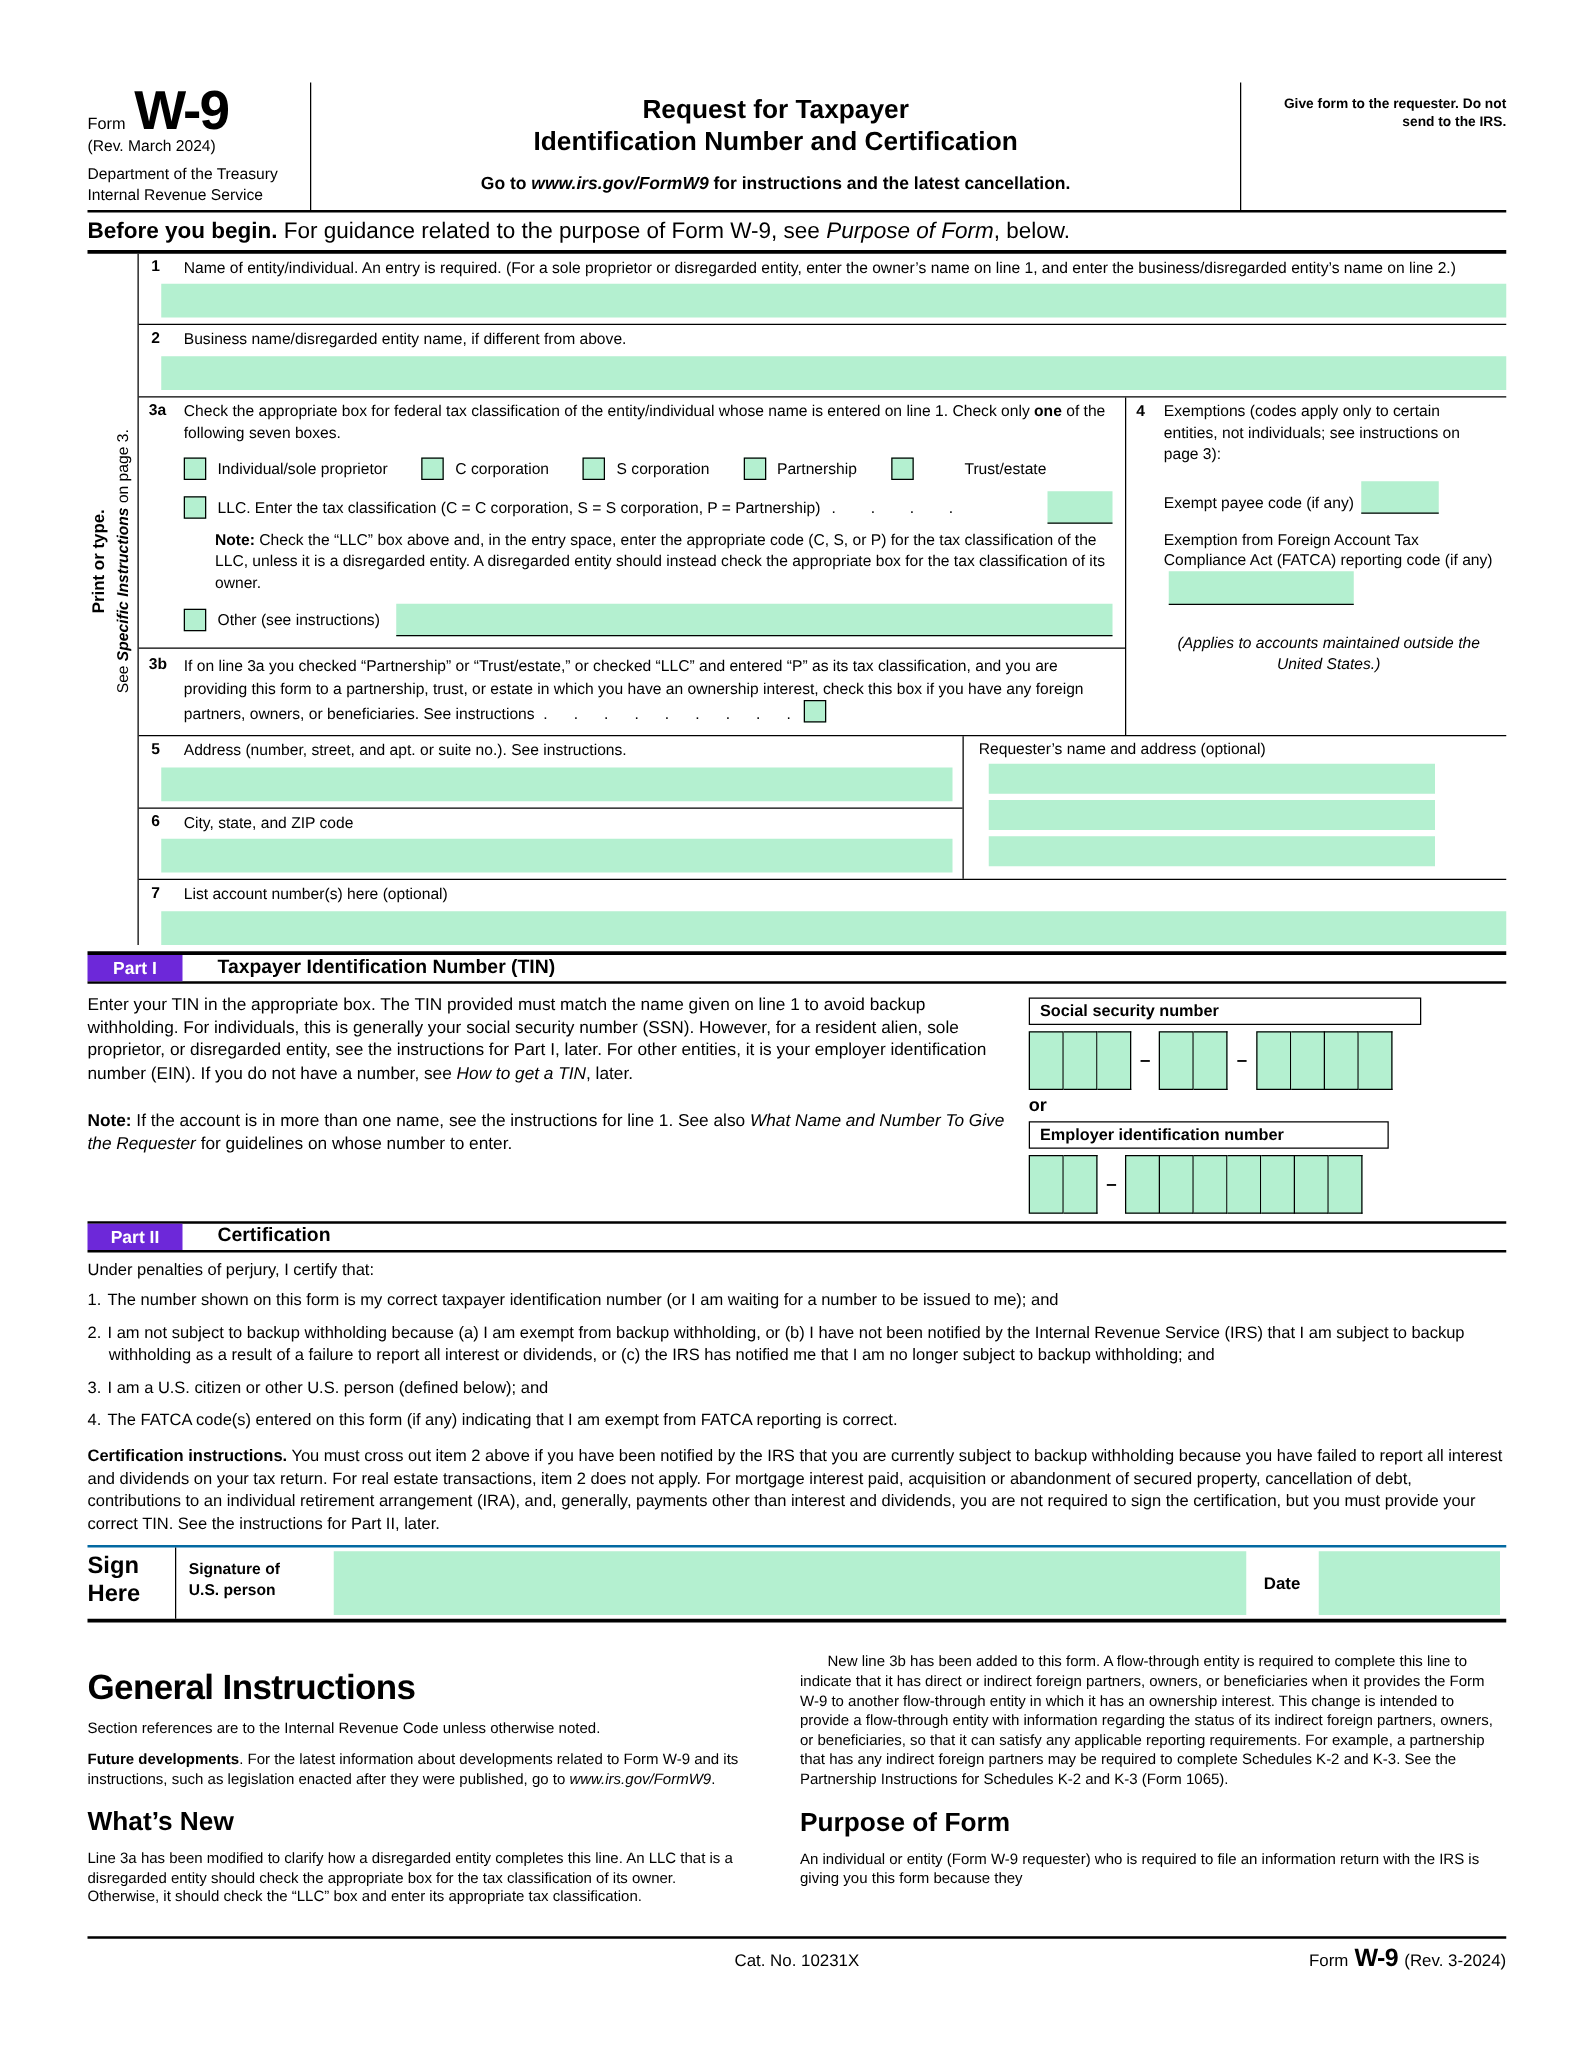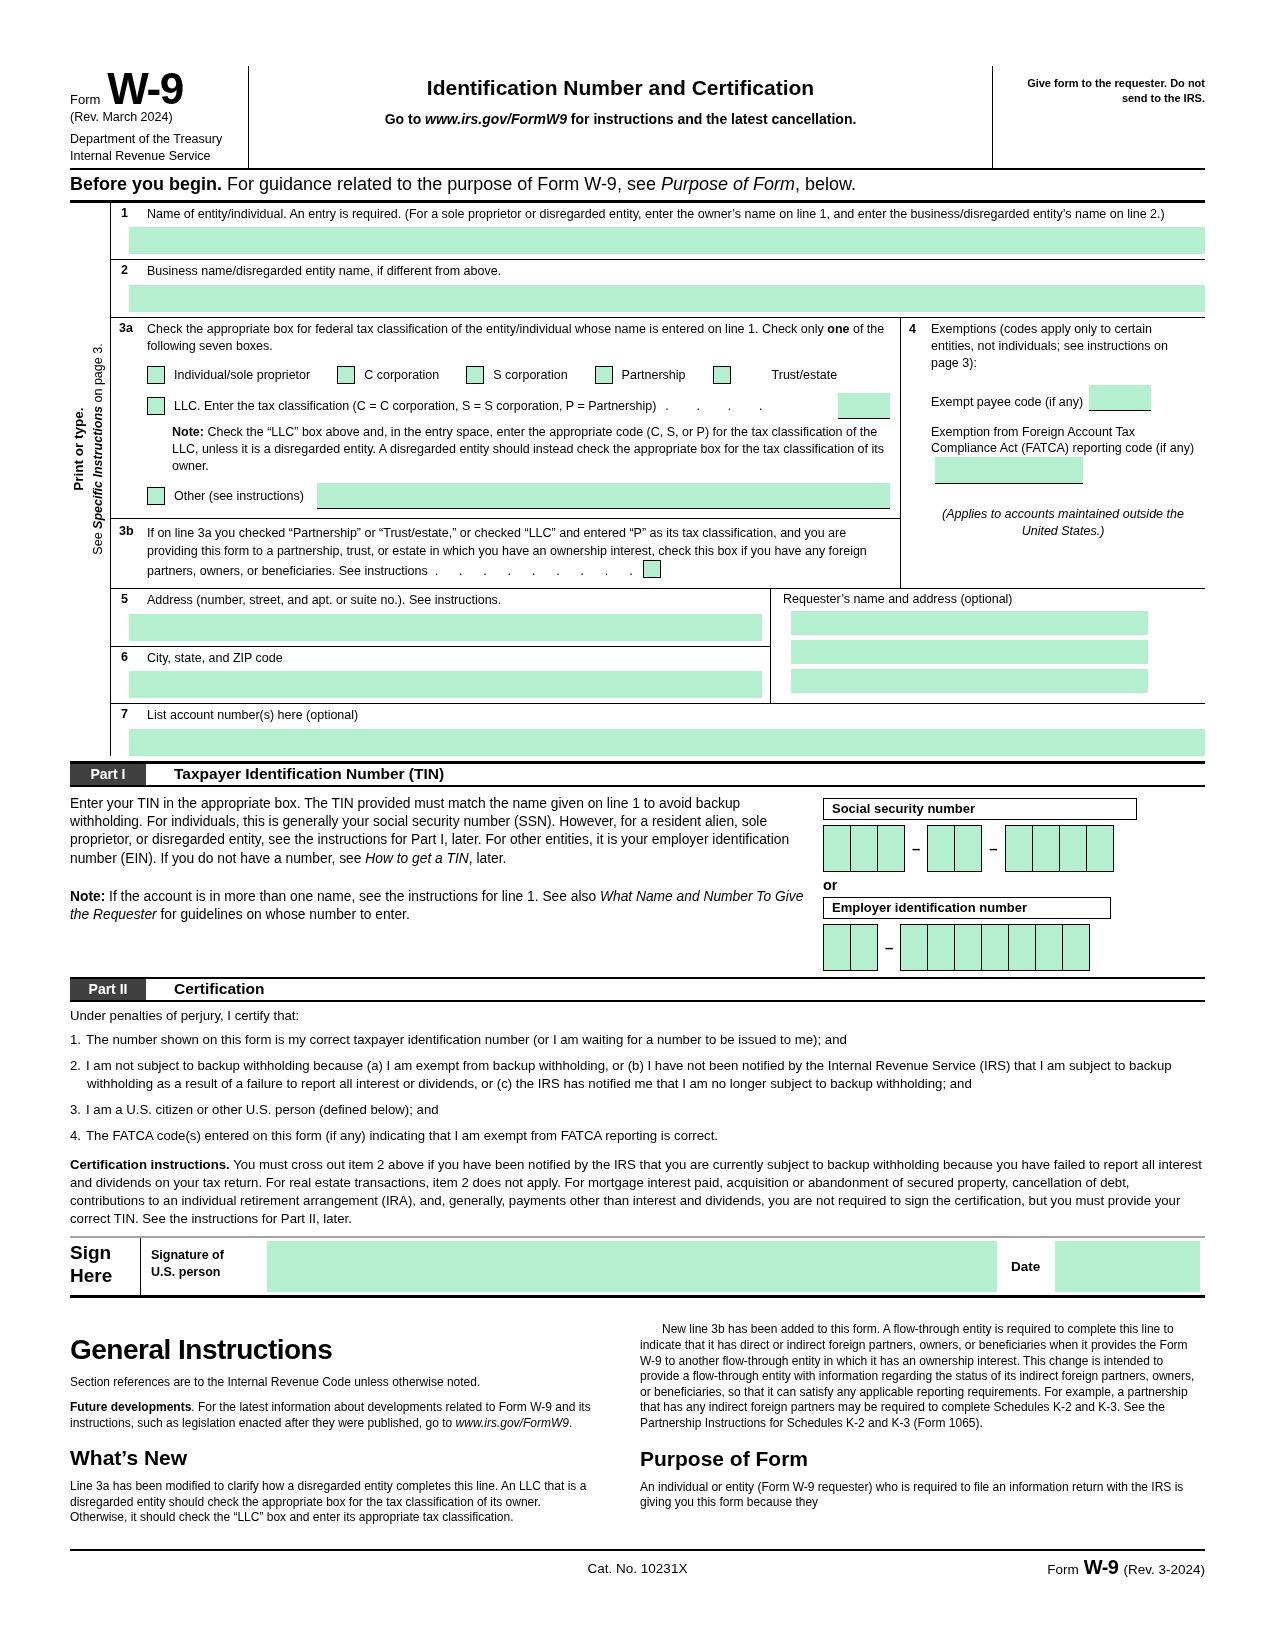--- a/index.html
+++ b/index.html
@@ -64,21 +64,21 @@
   .applies{font-style:italic;text-align:center;margin-top:22px;}
   .row56{display:flex;border-bottom:1.5px solid #000;}
   .c56{width:660px;border-right:1.5px solid #000;box-sizing:border-box;}
   .c56 .bar{margin-right:8px;}
   .creq{flex:1;padding:3px 0 0 12px;}
   .reqbar{height:24px;background:var(--green);margin:5px 57px 0 8px;}
   .reqbar:last-child{margin-bottom:6px;}
 
   
   .partbar{display:flex;align-items:center;border-bottom:2px solid #000;}
-  .pbox{background:#404040;color:#fff;font-weight:700;font-size:14px;width:76px;text-align:center;
+  .pbox{background:#6d28d9;color:#fff;font-weight:700;font-size:14px;width:76px;text-align:center;
         padding:2px 0 3px;}
   .ptitle{font-weight:700;font-size:15.5px;margin-left:28px;}
   .part1sec{border-bottom:2.5px solid #000;}
   .p1body{display:flex;padding:8px 0 6px;}
   .p1left{width:745px;font-size:13.8px;line-height:1.33;}
   .p1note{margin-top:20px;}
   .p1right{margin-left:auto;width:382px;padding-top:3px;}
   .tinbox{border:1.5px solid #000;font-weight:700;font-size:13px;padding:2px 8px 3px;}
   .ssnbox{width:296px;}
   .einbox{width:270px;}
@@ -88,21 +88,21 @@
   .cell+.cell{border-left:none;}
   .dashcell{font-weight:700;padding:0 7px;font-size:15px;}
   .orlbl{font-weight:700;font-size:14.5px;margin:5px 0 4px;}
 
   .p2intro{font-size:13.2px;margin:6px 0 0;}
   .p2item{font-size:13.2px;line-height:1.38;margin:8px 0 0;padding-left:17px;text-indent:-17px;}
   .inum{margin-right:5px;}
   .certp{font-size:13.2px;line-height:1.38;margin:10px 0 0;}
 
   
-  .signrow{display:flex;border-top:2px solid #a3a3a3;border-bottom:3.5px solid #000;height:57px;margin-top:8px;}
+  .signrow{display:flex;border-top:2px solid #0369a1;border-bottom:3.5px solid #000;height:57px;margin-top:8px;}
   .signname{width:64px;font-weight:700;font-size:19px;line-height:1.2;padding-top:4px;}
   .sigdivider{width:0;border-left:1.5px solid #000;margin-left:6px;}
   .siglab{width:108px;font-weight:700;font-size:12.5px;line-height:1.3;padding:9px 0 0 10px;}
   .sigarea{width:730px;background:var(--green);margin:3px 0 3px 8px;}
   .datelab{font-weight:700;font-size:13.5px;align-self:center;margin-left:14px;width:40px;}
   .datearea{width:145px;background:var(--green);margin:3px 0 3px 4px;}
 
   
   .cols{display:flex;margin-top:24px;}
   .lcol{width:525px;margin-top:12px;}
@@ -132,20 +132,21 @@
         <span class="formnum">W-9</span>
       </div>
       <div class="rev">(Rev. March 2024)</div>
       <div class="dept">
         <div>Department of the Treasury</div>
         <div>Internal Revenue Service</div>
       </div>
     </div>
     <div class="hdr-mid">
       <div class="title">
+        <div>Request for Taxpayer</div>
         <div>Identification Number and Certification</div>
       </div>
       <div class="goto"><span>Go to </span><b class="bi">www.irs.gov/FormW9</b><span> for instructions and the latest cancellation.</span></div>
     </div>
     <div class="hdr-right">Give form to the requester. Do not send to the IRS.</div>
   </div>
 
   <div class="before"><b>Before you begin.</b><span> For guidance related to the purpose of Form W-9, see </span><i>Purpose of Form</i><span>, below.</span></div>
 
   <div class="formarea">

